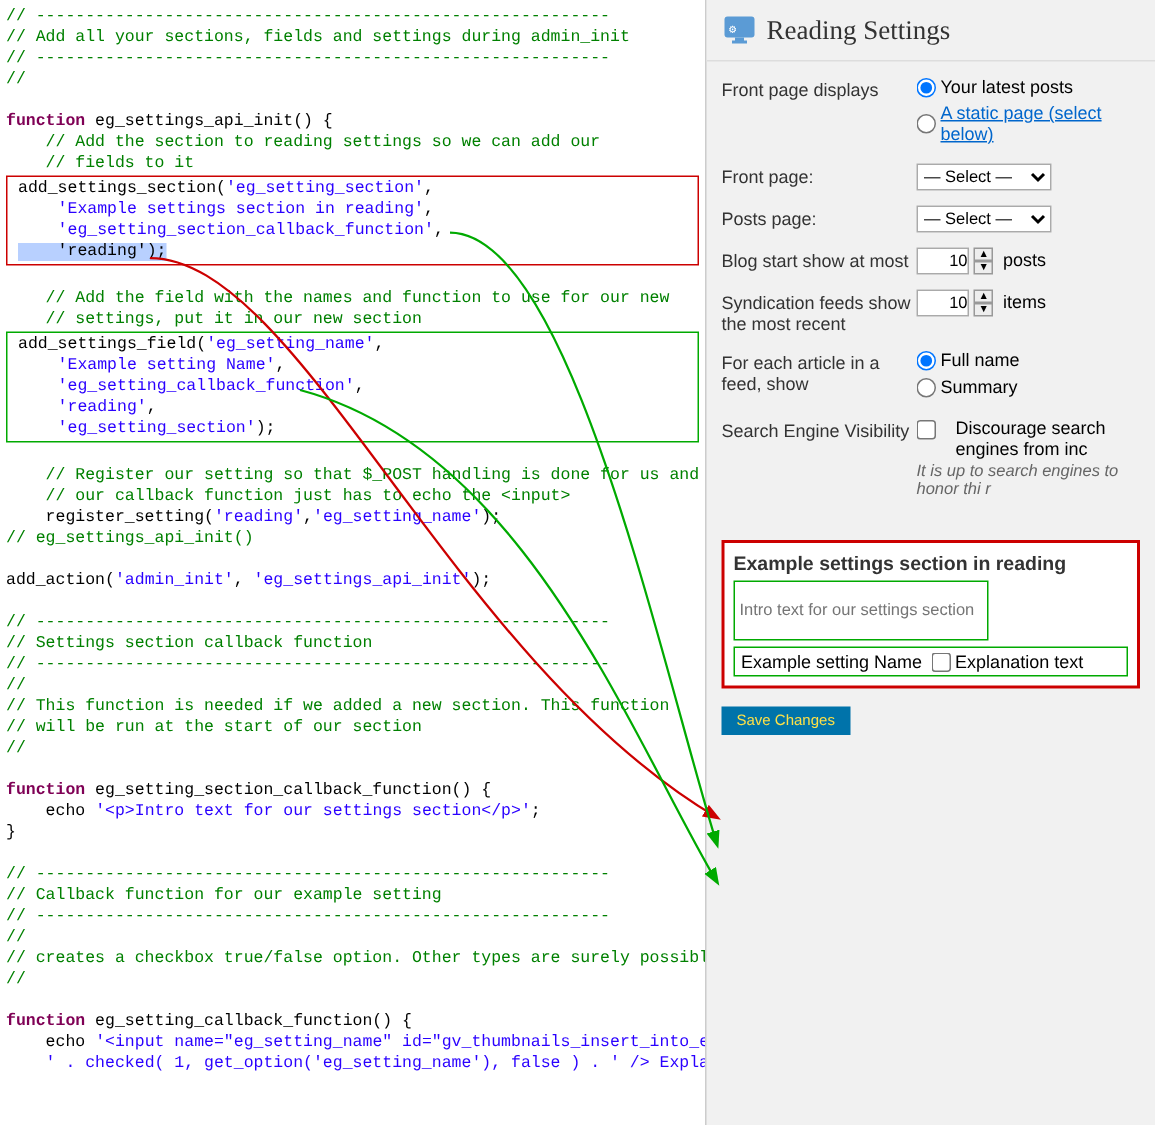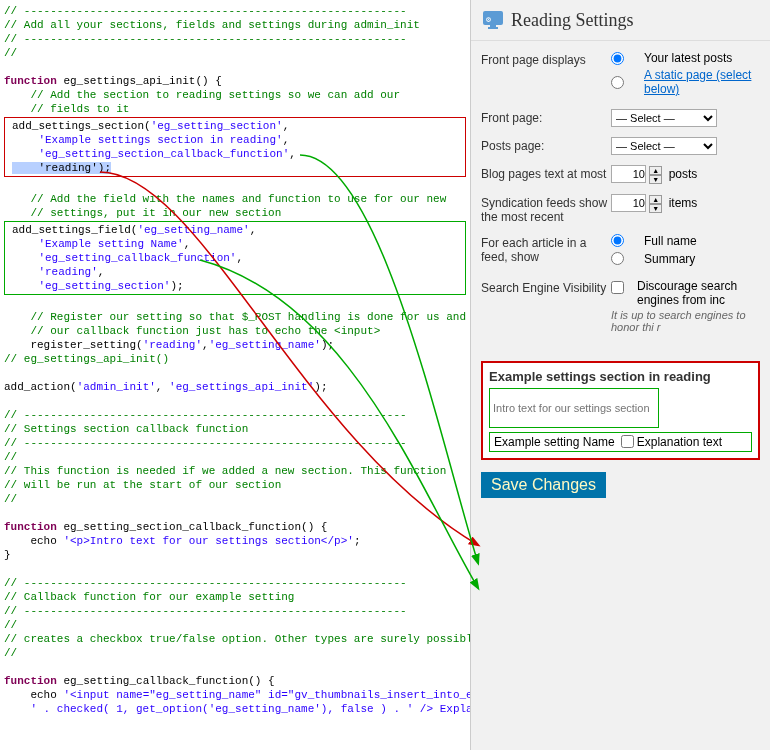--- a/index.html
+++ b/index.html
@@ -101,36 +101,36 @@
       padding-top: 2px;
     }
 
     .settings-value {
       flex: 1;
     }
 
     .radio-option {
       display: flex;
       align-items: center;
-      gap: 20px;
+      gap: 3px;
       margin-bottom: 3px;
       font-size: 12px;
     }
 
     .radio-option input[type="radio"] {
       margin: 0;
     }
 
     .radio-option a {
       color: #0066cc;
       text-decoration: underline;
     }
 
     .select-box {
-      width: 106px;
+      width: 90px;
       height: 18px;
       font-size: 11px;
       border: 1px solid #aaa;
       background: #fff;
     }
 
     .number-input {
       width: 35px;
       height: 18px;
       text-align: right;
@@ -183,24 +183,24 @@
     .explanation-checkbox {
       display: flex;
       align-items: center;
       gap: 3px;
       font-size: 12px;
       font-family: Arial, sans-serif;
     }
 
     .save-btn {
       background: #0073aa;
-      color: #fef9c3;
+      color: #fde047;
       border: none;
       padding: 4px 10px;
-      font-size: 16px;
+      font-size: 10px;
       font-family: Arial, sans-serif;
       cursor: pointer;
       margin: 4px 10px;
     }
 
     
     .arrows-overlay {
       position: absolute;
       top: 0;
       left: 0;
@@ -319,21 +319,21 @@
       <div class="settings-row">
         <div class="settings-label">Posts page:</div>
         <div class="settings-value">
           <select class="select-box">
             <option>— Select —</option>
           </select>
         </div>
       </div>
 
       <div class="settings-row">
-        <div class="settings-label">Blog pages text at most</div>
+        <div class="settings-label">Blog start show at most</div>
         <div class="settings-value">
           <input type="text" class="number-input" value="10" style="">
           <span style="display:inline-flex;flex-direction:column;vertical-align:middle;">
             <span style="font-size:7px;border:1px solid #999;background:#eee;cursor:pointer;padding:0 2px;">▲</span>
             <span style="font-size:7px;border:1px solid #999;background:#eee;cursor:pointer;padding:0 2px;">▼</span>
           </span>
           <span style="margin-left:3px;">posts</span>
         </div>
       </div>
 

